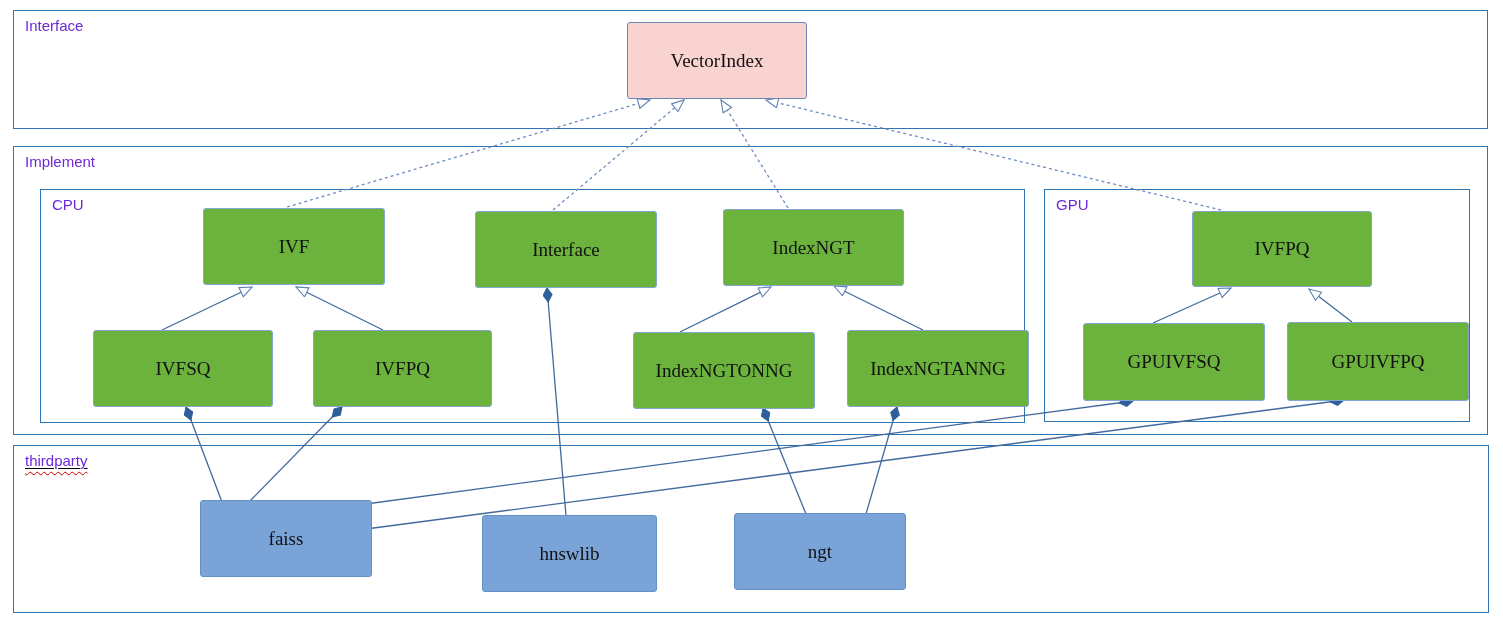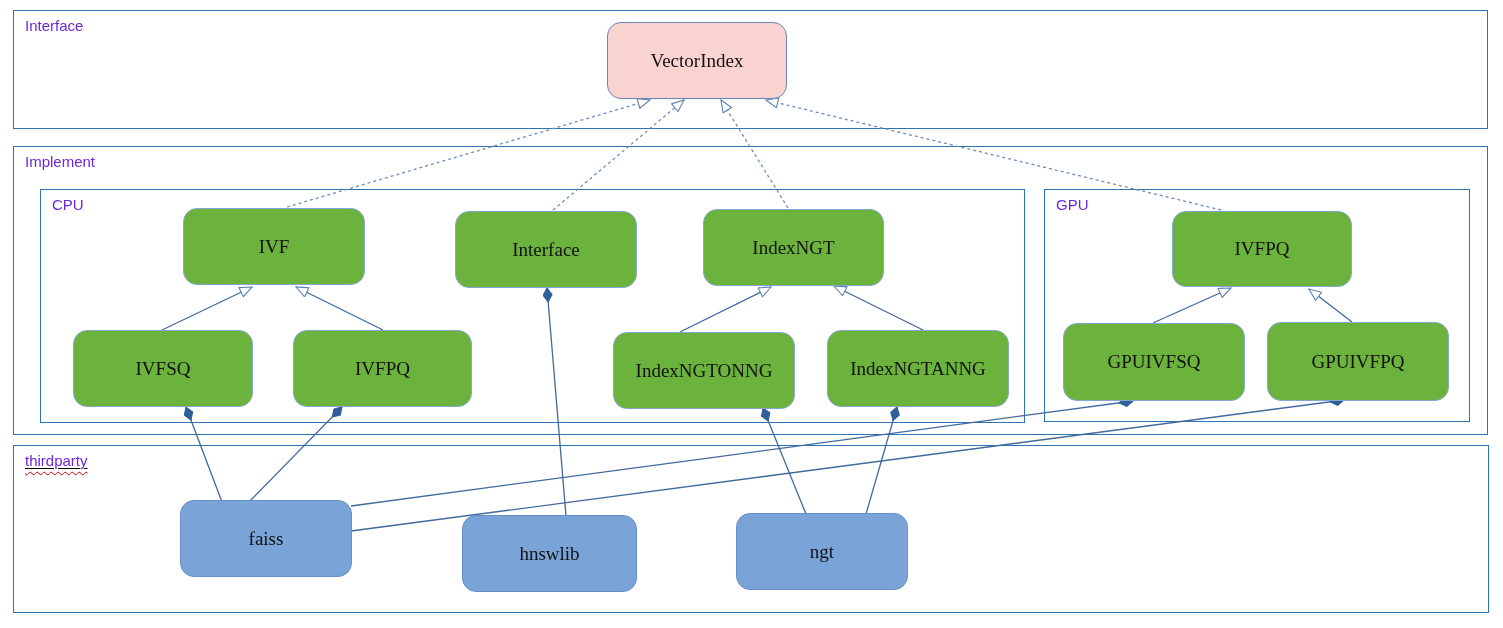--- a/index.html
+++ b/index.html
@@ -2,21 +2,21 @@
 <html><head>
 <meta charset="utf-8">
 <style>
   html,body{margin:0;padding:0;background:#ffffff;}
   .canvas{position:relative;width:1503px;height:628px;background:#ffffff;overflow:hidden;
           font-family:"Liberation Sans", sans-serif;}
   .container{position:absolute;border:1.5px solid #2e74b5;background:transparent;z-index:1;}
   .clabel{position:absolute;left:11px;top:6px;font-size:15px;color:#6d28d9;background:transparent;}
   .edges{position:absolute;left:0;top:0;z-index:2;pointer-events:none;}
   .node{position:absolute;z-index:3;display:flex;align-items:center;justify-content:center;
-        border-radius:14px;font-family:"Liberation Serif", serif;font-size:19px;color:#111;}
+        border-radius:3px;font-family:"Liberation Serif", serif;font-size:19px;color:#111;margin-left:20px;}
   .green{background:#6cb33e;border:1.4px solid #85a6cf;}
   .pink{background:#f9d3d0;border:1.4px solid #6c84b8;}
   .blue{background:#7aa4d7;border:1.4px solid #6590c6;}
   .squiggle{text-decoration:underline wavy #cc0000 1px;text-underline-offset:5px;}
   .solidline{text-decoration:underline solid #000 1px;text-underline-offset:2px;}
 </style>
 </head>
 <body>
 
 <div class="canvas">
@@ -117,17 +117,17 @@
   </div>
 
   <div class="node blue" style="left:180px;top:500px;width:170px;height:75px">
     <span>faiss</span>
   </div>
 
   <div class="node blue" style="left:462px;top:515px;width:173px;height:75px">
     <span>hnswlib</span>
   </div>
 
-  <div class="node blue" style="left:736px;top:513px;width:170px;height:75px">
+  <div class="node blue" style="left:714px;top:513px;width:170px;height:75px">
     <span>ngt</span>
   </div>
 
 </div>
 
 </body></html>

